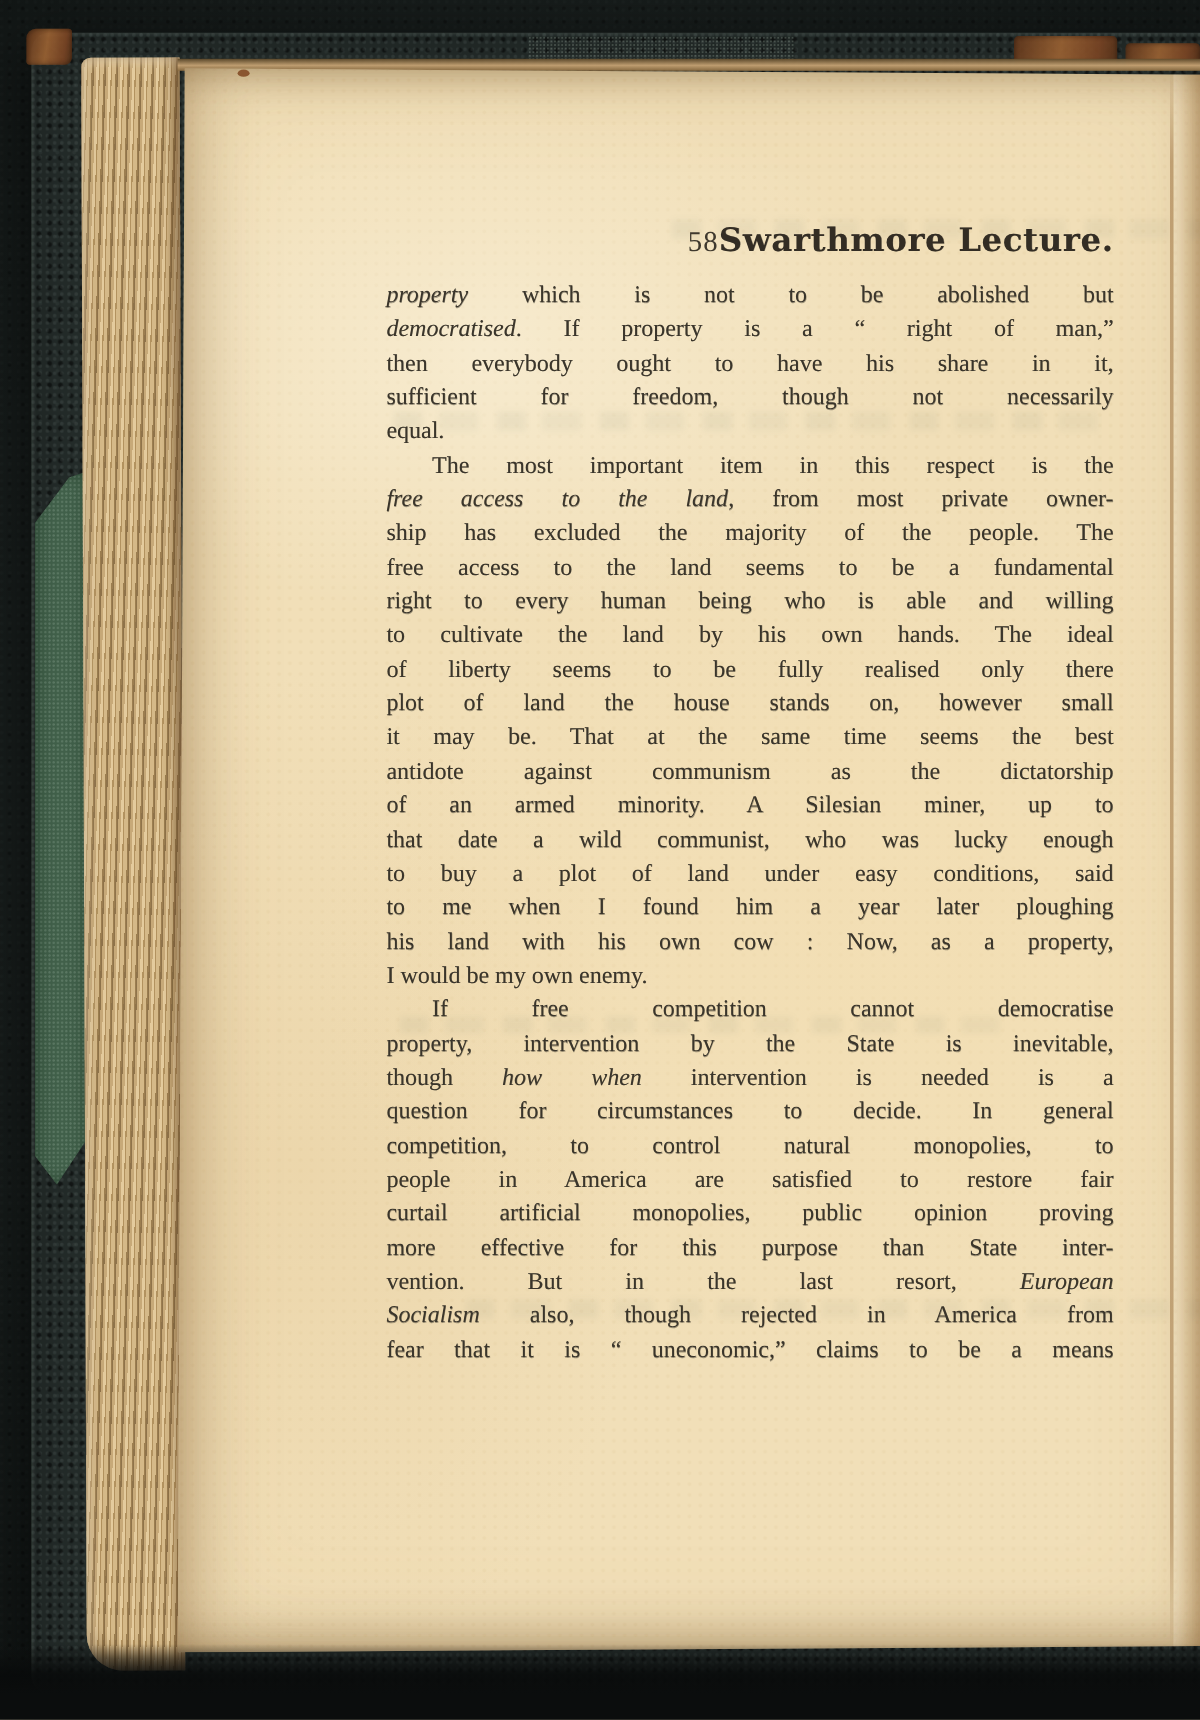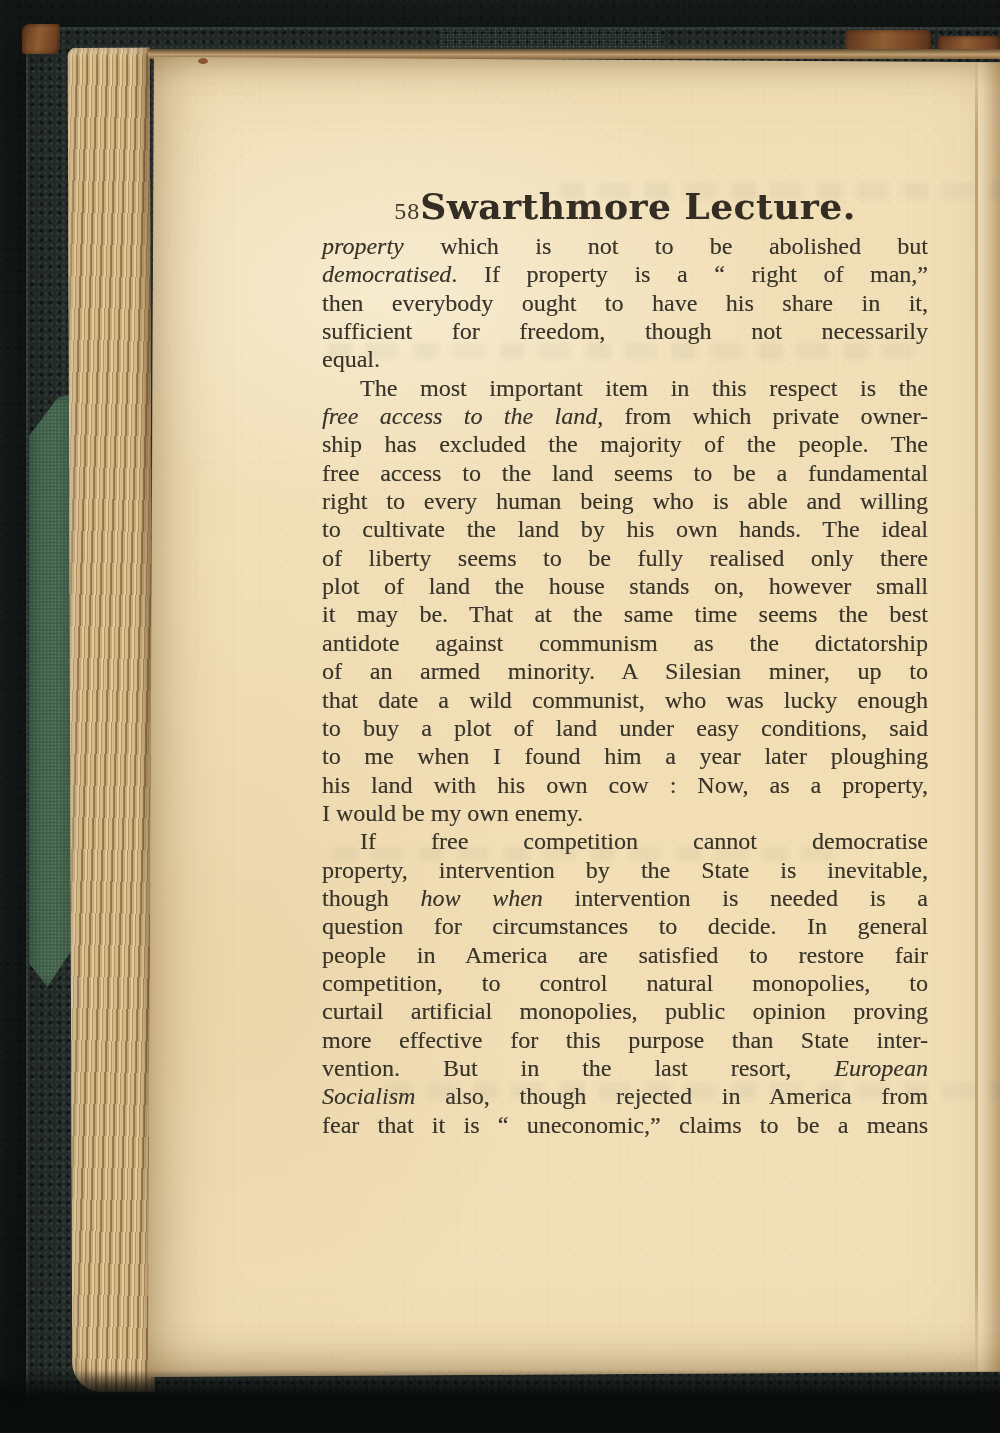--- a/index.html
+++ b/index.html
@@ -102,29 +102,29 @@
   }
   
   .ghost{
     position:absolute;height:16px;opacity:.5;filter:blur(2.5px);
     background:repeating-linear-gradient(90deg,
       rgba(98,114,96,.14) 0 24px, transparent 24px 38px,
       rgba(98,114,96,.11) 38px 70px, transparent 70px 86px);
   }
   
   .content{position:absolute;left:174px;top:130px;width:606px;color:#3a352b;}
-  .hdr{display:flex;justify-content:center;align-items:baseline;height:34px;}
+  .hdr{display:flex;justify-content:flex-end;align-items:baseline;height:34px;}
   .pageno{font-size:24px;letter-spacing:1px;color:#3f392e;}
   .title{
     font-family:"DejaVu Serif","Liberation Serif",serif;
-    font-weight:700;font-size:36px;letter-spacing:.5px;color:#332d24;
+    font-weight:700;font-size:27px;letter-spacing:.5px;color:#332d24;
     text-shadow:.3px .3px 0 rgba(51,45,36,.4);
   }
   .body{
-    margin-top:13px;font-size:24px;line-height:28.35px;color:#3a352b;
+    margin-top:13px;font-size:20px;line-height:28.35px;color:#3a352b;
     text-shadow:.25px .25px 0 rgba(58,53,43,.45);
   }
   .line{display:block;}
   .line.just{text-align:justify;text-align-last:justify;}
   .line.ind{text-indent:38px;}
   .it{font-style:italic;}
   
   .bottom-black{
     position:absolute;left:0;right:0;top:1370px;bottom:0;
     background:linear-gradient(180deg,rgba(10,12,12,0) 0,rgba(10,12,12,.5) 12px,rgba(8,10,10,.92) 26px,#0b0d0d 42px);
@@ -158,41 +158,41 @@
       <span class="pageno">58</span>
       <span class="title">Swarthmore Lecture.</span>
     </div>
     <div class="body">
         <div class="line just"><span class="it">property</span><span> which is not to be abolished but</span></div>
         <div class="line just"><span class="it">democratised</span><span>. If property is a “ right of man,”</span></div>
         <div class="line just"><span>then everybody ought to have his share in it,</span></div>
         <div class="line just"><span>sufficient for freedom, though not necessarily</span></div>
         <div class="line"><span>equal.</span></div>
         <div class="line ind just"><span>The most important item in this respect is the</span></div>
-        <div class="line just"><span class="it">free access to the land</span><span>, from which private owner-</span></div>
+        <div class="line just"><span class="it">free access to the land</span><span>, from most private owner-</span></div>
         <div class="line just"><span>ship has excluded the majority of the people. The</span></div>
         <div class="line just"><span>free access to the land seems to be a fundamental</span></div>
         <div class="line just"><span>right to every human being who is able and willing</span></div>
         <div class="line just"><span>to cultivate the land by his own hands. The ideal</span></div>
         <div class="line just"><span>of liberty seems to be fully realised only there</span></div>
         <div class="line just"><span>plot of land the house stands on, however small</span></div>
         <div class="line just"><span>it may be. That at the same time seems the best</span></div>
         <div class="line just"><span>antidote against communism as the dictatorship</span></div>
         <div class="line just"><span>of an armed minority. A Silesian miner, up to</span></div>
         <div class="line just"><span>that date a wild communist, who was lucky enough</span></div>
         <div class="line just"><span>to buy a plot of land under easy conditions, said</span></div>
         <div class="line just"><span>to me when I found him a year later ploughing</span></div>
         <div class="line just"><span>his land with his own cow : Now, as a property,</span></div>
         <div class="line"><span>I would be my own enemy.</span></div>
         <div class="line ind just"><span>If free competition cannot democratise</span></div>
         <div class="line just"><span>property, intervention by the State is inevitable,</span></div>
         <div class="line just"><span>though </span><span class="it">how when</span><span> intervention is needed is a</span></div>
         <div class="line just"><span>question for circumstances to decide. In general</span></div>
+        <div class="line just"><span>competition, to control natural monopolies, to</span></div>
         <div class="line just"><span>people in America are satisfied to restore fair</span></div>
-        <div class="line just"><span>competition, to control natural monopolies, to</span></div>
         <div class="line just"><span>curtail artificial monopolies, public opinion proving</span></div>
         <div class="line just"><span>more effective for this purpose than State inter-</span></div>
         <div class="line just"><span>vention. But in the last resort, </span><span class="it">European</span></div>
         <div class="line just"><span class="it">Socialism</span><span> also, though rejected in America from</span></div>
         <div class="line just"><span>fear that it is “ uneconomic,” claims to be a means</span></div>
       </div>
   </div>
 
   <div class="crease"></div>
   <div class="gutter"></div>

